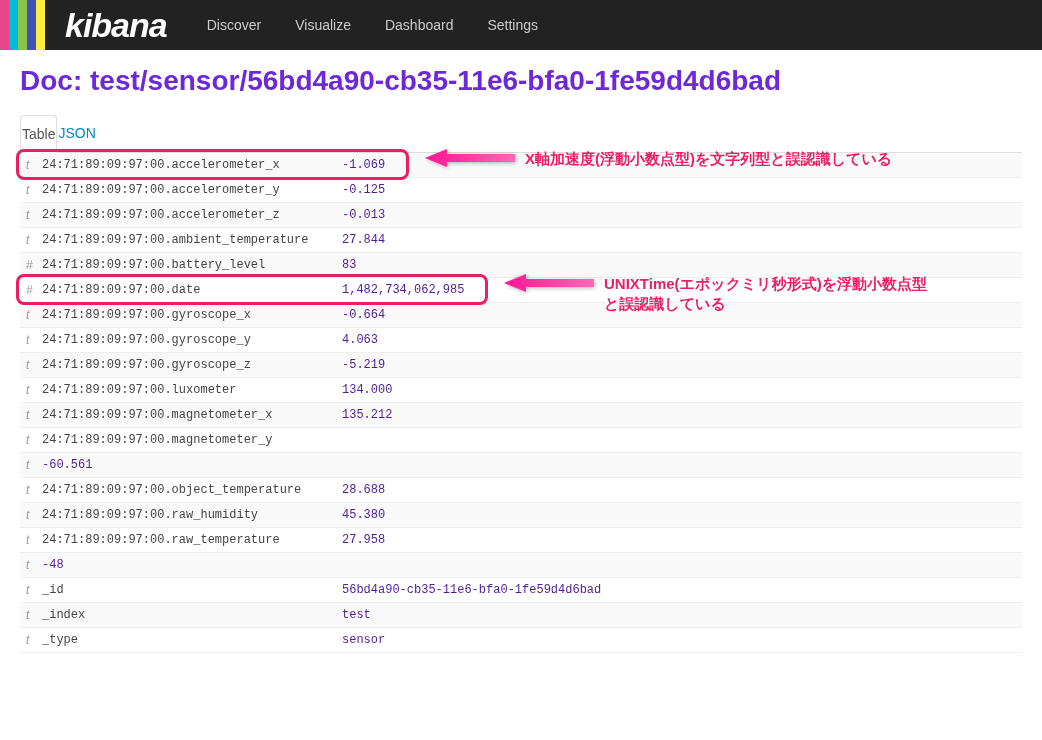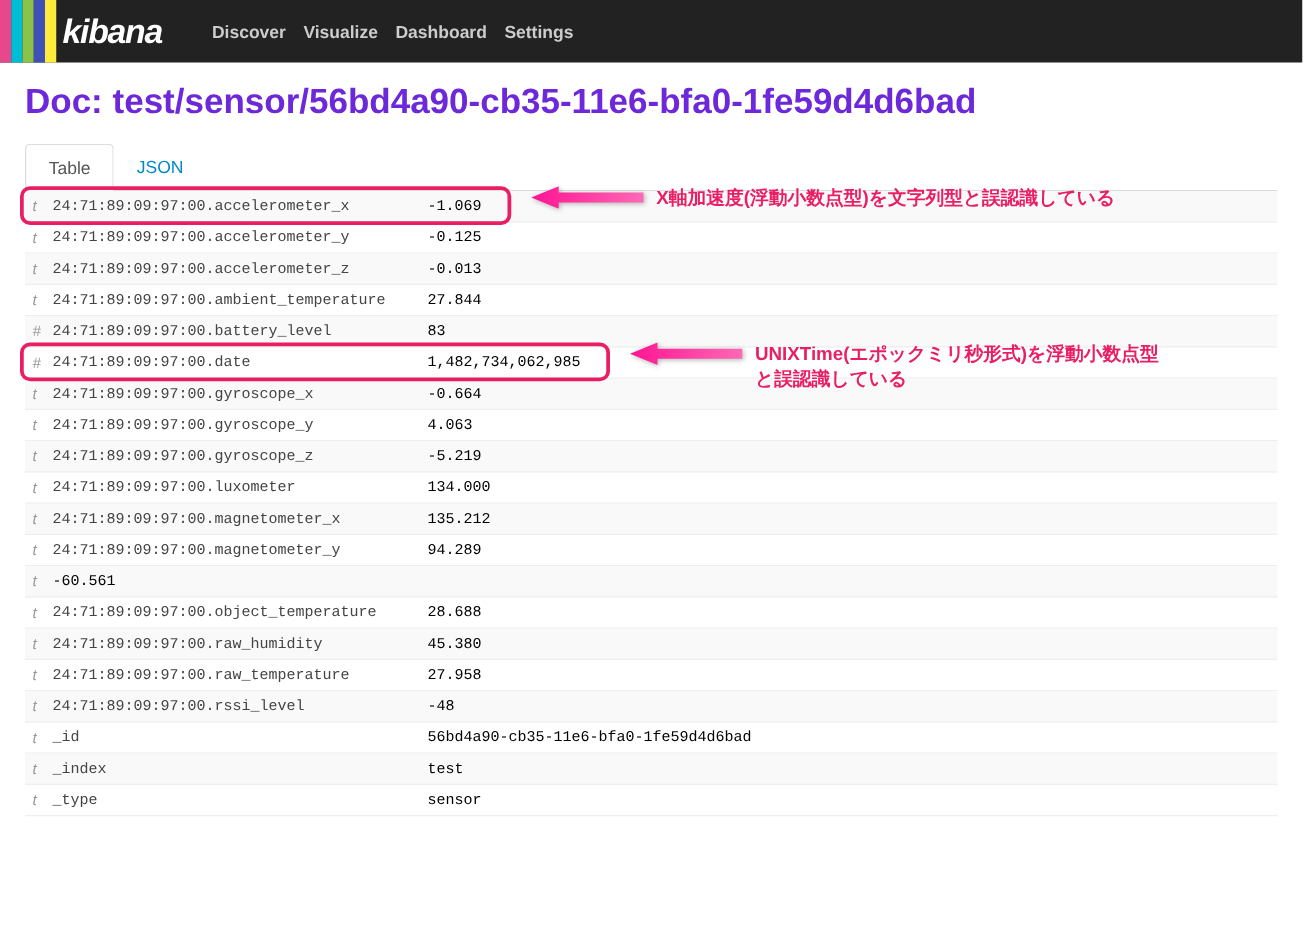--- a/index.html
+++ b/index.html
@@ -21,31 +21,30 @@
     .logo-stripes {
       display: flex;
       height: 50px;
     }
     .stripe {
       width: 9px;
       height: 50px;
     }
     .brand {
       color: #fff;
-      font-size: 27px;
+      font-size: 34px;
       font-weight: bold;
-      margin-left: 5px;
+      margin-left: 20px;
       font-style: italic;
       letter-spacing: -1px;
     }
     .nav-items {
       display: flex;
       margin-left: 40px;
-      gap: 14px;
-      font-weight: bold;
+      gap: 34px;
     }
     .nav-item {
       color: #ccc;
       font-size: 14px;
       cursor: pointer;
     }
     .content {
       padding: 15px 20px;
     }
     .doc-title {
@@ -55,21 +54,21 @@
     }
     .doc-title .doc-label {
       font-weight: bold;
     }
     .tabs {
       display: flex;
       border-bottom: 1px solid #ddd;
       margin-bottom: 0;
     }
     .tab {
-      padding: 10px 18px;
+      padding: 10px 1px;
       font-size: 14px;
       cursor: pointer;
       color: #0088cc;
       position: relative;
     }
     .tab.active {
       color: #555;
       border: 1px solid #ddd;
       border-bottom: 1px solid #fff;
       border-top-left-radius: 4px;
@@ -98,21 +97,21 @@
       width: 16px;
       font-size: 12px;
       font-family: "Helvetica Neue", Arial, sans-serif;
     }
     .field-name {
       color: #444;
       width: 300px;
       padding-right: 10px;
     }
     .field-value {
-      color: #000000;
+      color: #4c1d95;
       flex: 1;
     }
     .highlight-box {
       position: absolute;
       border: 3px solid #e91e63;
       border-radius: 8px;
       pointer-events: none;
       z-index: 5;
     }
     .annotation {
@@ -228,21 +227,20 @@
           <span class="field-value">134.000</span>
         </div>
         <div class="field-row" id="row-10">
           <span class="type-icon">t</span>
           <span class="field-name">24:71:89:09:97:00.magnetometer_x</span>
           <span class="field-value">135.212</span>
         </div>
         <div class="field-row" id="row-11">
           <span class="type-icon">t</span>
           <span class="field-name">24:71:89:09:97:00.magnetometer_y</span>
-          <span class="field-value">94.289</span>
         </div>
         <div class="field-row" id="row-12">
           <span class="type-icon">t</span>
           <span class="field-value">-60.561</span>
         </div>
         <div class="field-row" id="row-13">
           <span class="type-icon">t</span>
           <span class="field-name">24:71:89:09:97:00.object_temperature</span>
           <span class="field-value">28.688</span>
         </div>
@@ -251,21 +249,20 @@
           <span class="field-name">24:71:89:09:97:00.raw_humidity</span>
           <span class="field-value">45.380</span>
         </div>
         <div class="field-row" id="row-15">
           <span class="type-icon">t</span>
           <span class="field-name">24:71:89:09:97:00.raw_temperature</span>
           <span class="field-value">27.958</span>
         </div>
         <div class="field-row" id="row-16">
           <span class="type-icon">t</span>
-          <span class="field-name">24:71:89:09:97:00.rssi_level</span>
           <span class="field-value">-48</span>
         </div>
         <div class="field-row" id="row-17">
           <span class="type-icon">t</span>
           <span class="field-name">_id</span>
           <span class="field-value">56bd4a90-cb35-11e6-bfa0-1fe59d4d6bad</span>
         </div>
         <div class="field-row" id="row-18">
           <span class="type-icon">t</span>
           <span class="field-name">_index</span>

